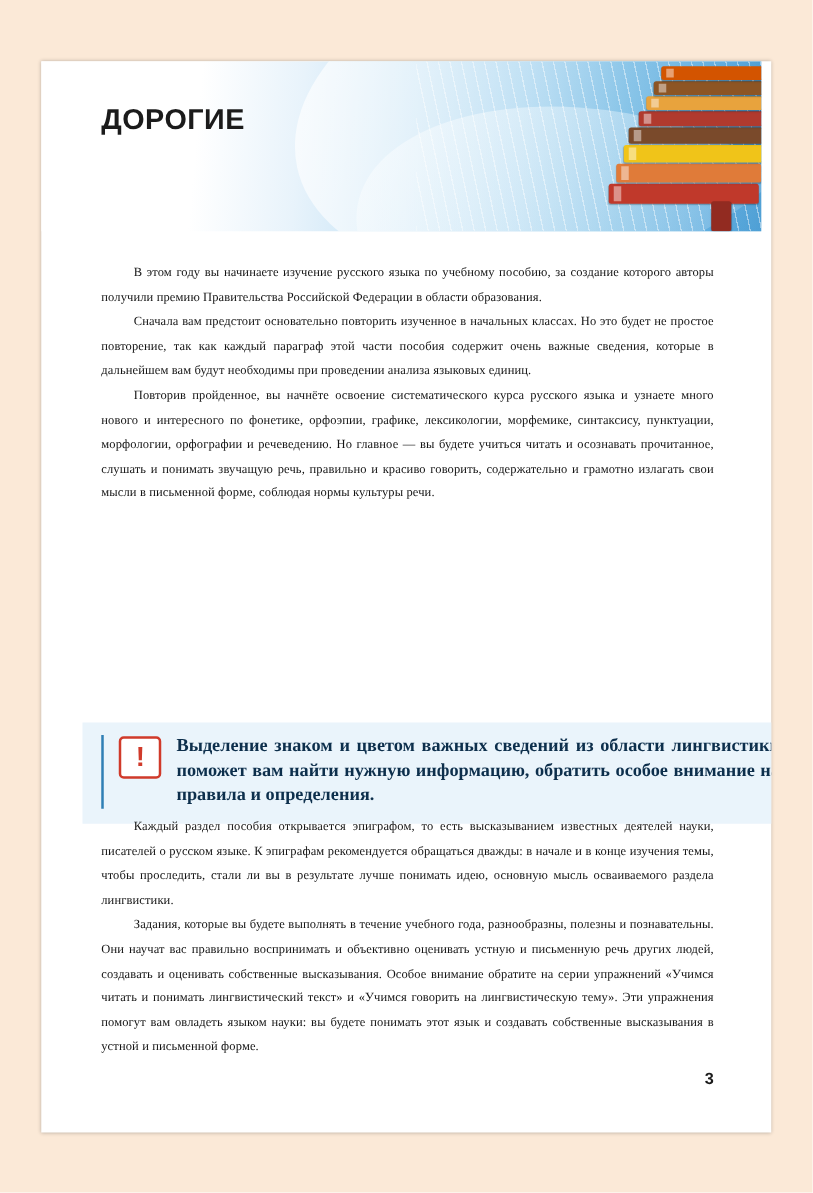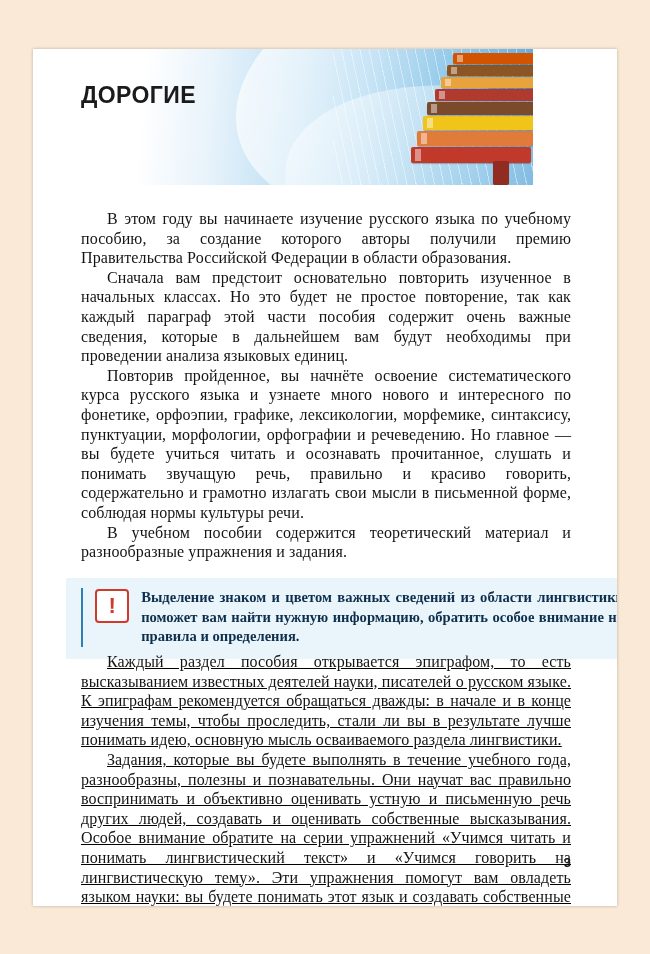--- a/index.html
+++ b/index.html
@@ -19,21 +19,21 @@
     top: 49px;
     width: 584px;
     height: 857px;
     background: #ffffff;
     box-shadow: 0 0 3px rgba(0,0,0,0.25);
     overflow: hidden;
   }
   
   .banner {
     position: relative;
-    width: 500px;
+    width: 576px;
     height: 136px;
     overflow: hidden;
     background:
       linear-gradient(95deg, #ffffff 0%, #ffffff 22%, #e8f3fb 36%, #bfe0f4 52%, #8fc9ec 66%, #4fa8dd 80%, #2f93d4 92%, #1f84c8 100%);
   }
   .banner .swoosh1 {
     position: absolute;
     left: 200px; top: -90px;
     width: 430px; height: 260px;
     border-radius: 50%;
@@ -94,21 +94,21 @@
   }
   
   .content {
     position: absolute;
     left: 48px;
     top: 160px;
     width: 490px;
   }
   p.body {
     margin: 0;
-    font-size: 16px;
+    font-size: 10px;
     line-height: 19.6px;
     text-align: justify;
     text-indent: 26px;
     color: #141414;
     letter-spacing: 0.1px;
   }
   
   .callout {
     position: absolute;
     left: 33px;
@@ -148,21 +148,20 @@
     line-height: 19.6px;
     text-align: justify;
     color: #0d2f4c;
     font-weight: bold;
   }
   .content2 {
     position: absolute;
     left: 48px;
     top: 603px;
     width: 490px;
-    text-decoration: underline;
   }
   .page-number {
     position: absolute;
     right: 46px;
     bottom: 36px;
     font-family: "Liberation Sans", sans-serif;
     font-weight: bold;
     font-size: 13px;
     color: #1a1a1a;
   }
@@ -207,21 +206,20 @@
           <span class="edge"></span>
         </div>
       <div class="book" style="left:110px; top:112px; width:16px; height:24px; background:#922b21;"></div>
     </div>
   </div>
 
   <div class="content">
     <p class="body">В этом году вы начинаете изучение русского языка по учебному пособию, за создание которого авторы получили премию Правительства Российской Федерации в области образования.</p>
     <p class="body">Сначала вам предстоит основательно повторить изученное в начальных классах. Но это будет не простое повторение, так как каждый параграф этой части пособия содержит очень важные сведения, которые в дальнейшем вам будут необходимы при проведении анализа языковых единиц.</p>
     <p class="body">Повторив пройденное, вы начнёте освоение систематического курса русского языка и узнаете много нового и интересного по фонетике, орфоэпии, графике, лексикологии, морфемике, синтаксису, пунктуации, морфологии, орфографии и речеведению. Но главное — вы будете учиться читать и осознавать прочитанное, слушать и понимать звучащую речь, правильно и красиво говорить, содержательно и грамотно излагать свои мысли в письменной форме, соблюдая нормы культуры речи.</p>
-    <p class="body">В учебном пособии содержится теоретический материал и разнообразные упражнения и задания.</p>
   </div>
 
   <div class="callout">
     <div class="callout-bar"></div>
     <div class="callout-icon">!</div>
     <p class="callout-text">Выделение знаком и цветом важных сведений из области лингвистики поможет вам найти нужную информацию, обратить особое внимание на правила и определения.</p>
   </div>
 
   <div class="content2">
     <p class="body">Каждый раздел пособия открывается эпиграфом, то есть высказыванием известных деятелей науки, писателей о русском языке. К эпиграфам рекомендуется обращаться дважды: в начале и в конце изучения темы, чтобы проследить, стали ли вы в результате лучше понимать идею, основную мысль осваиваемого раздела лингвистики.</p>

